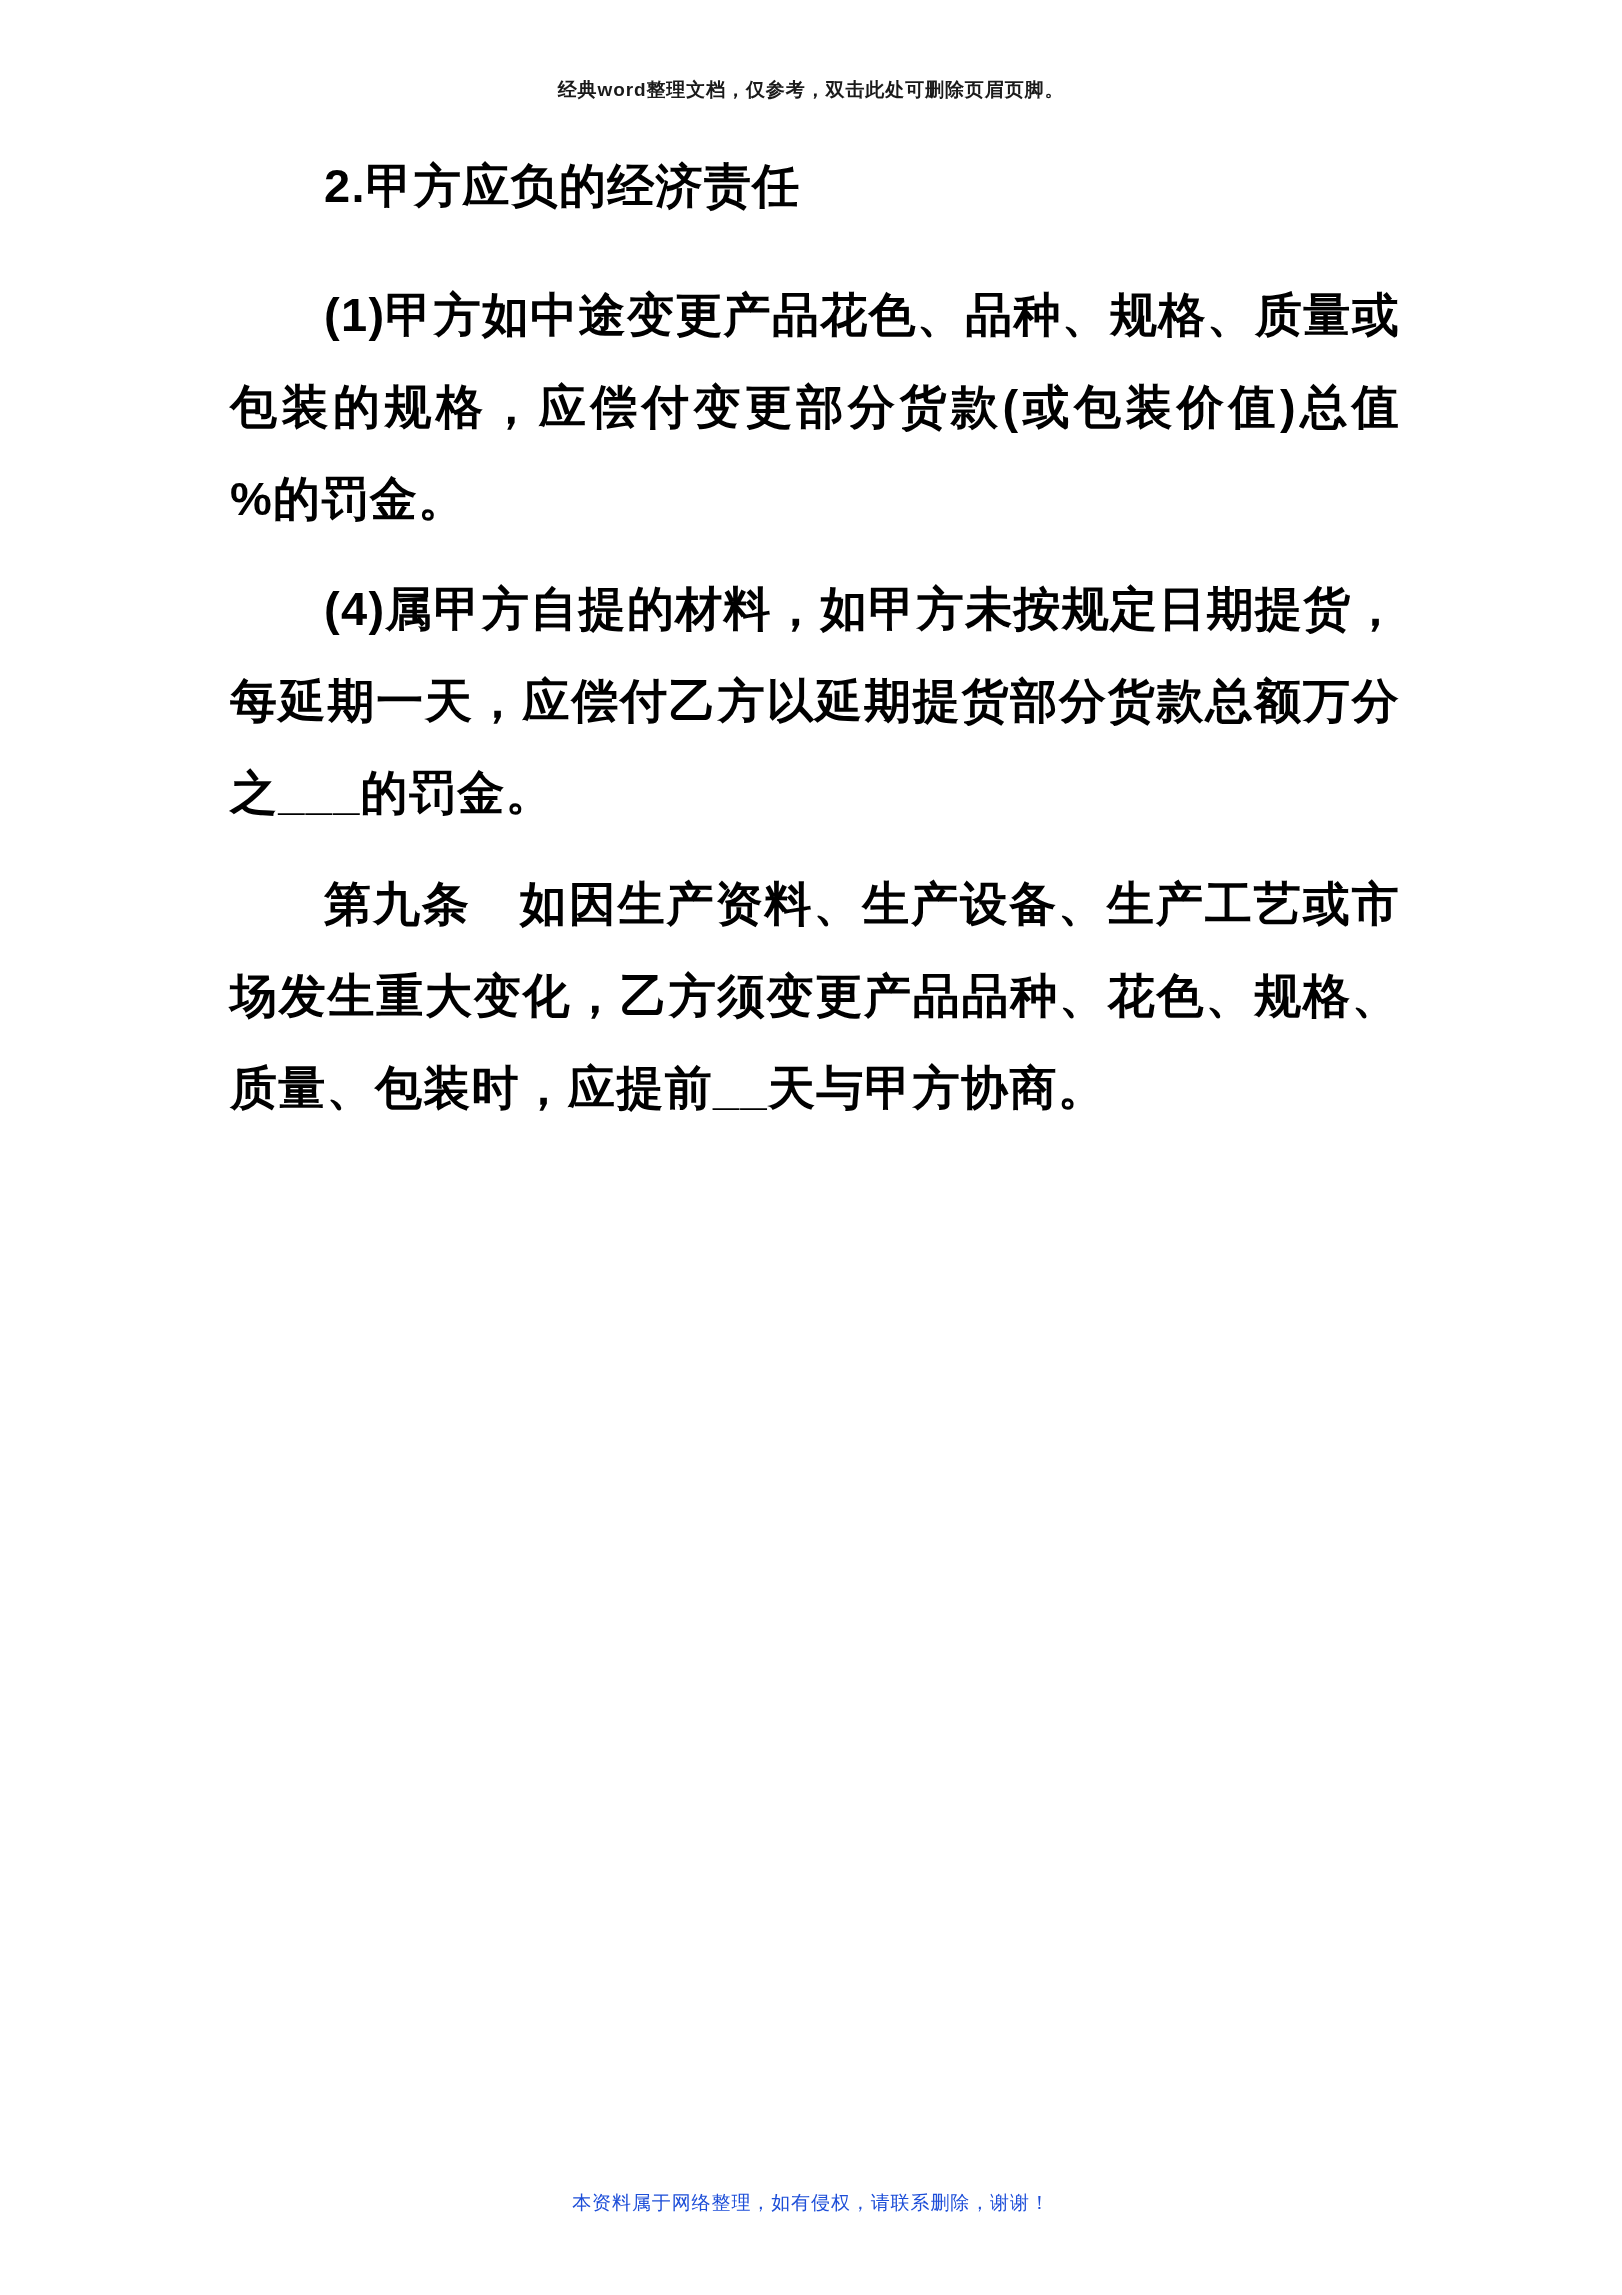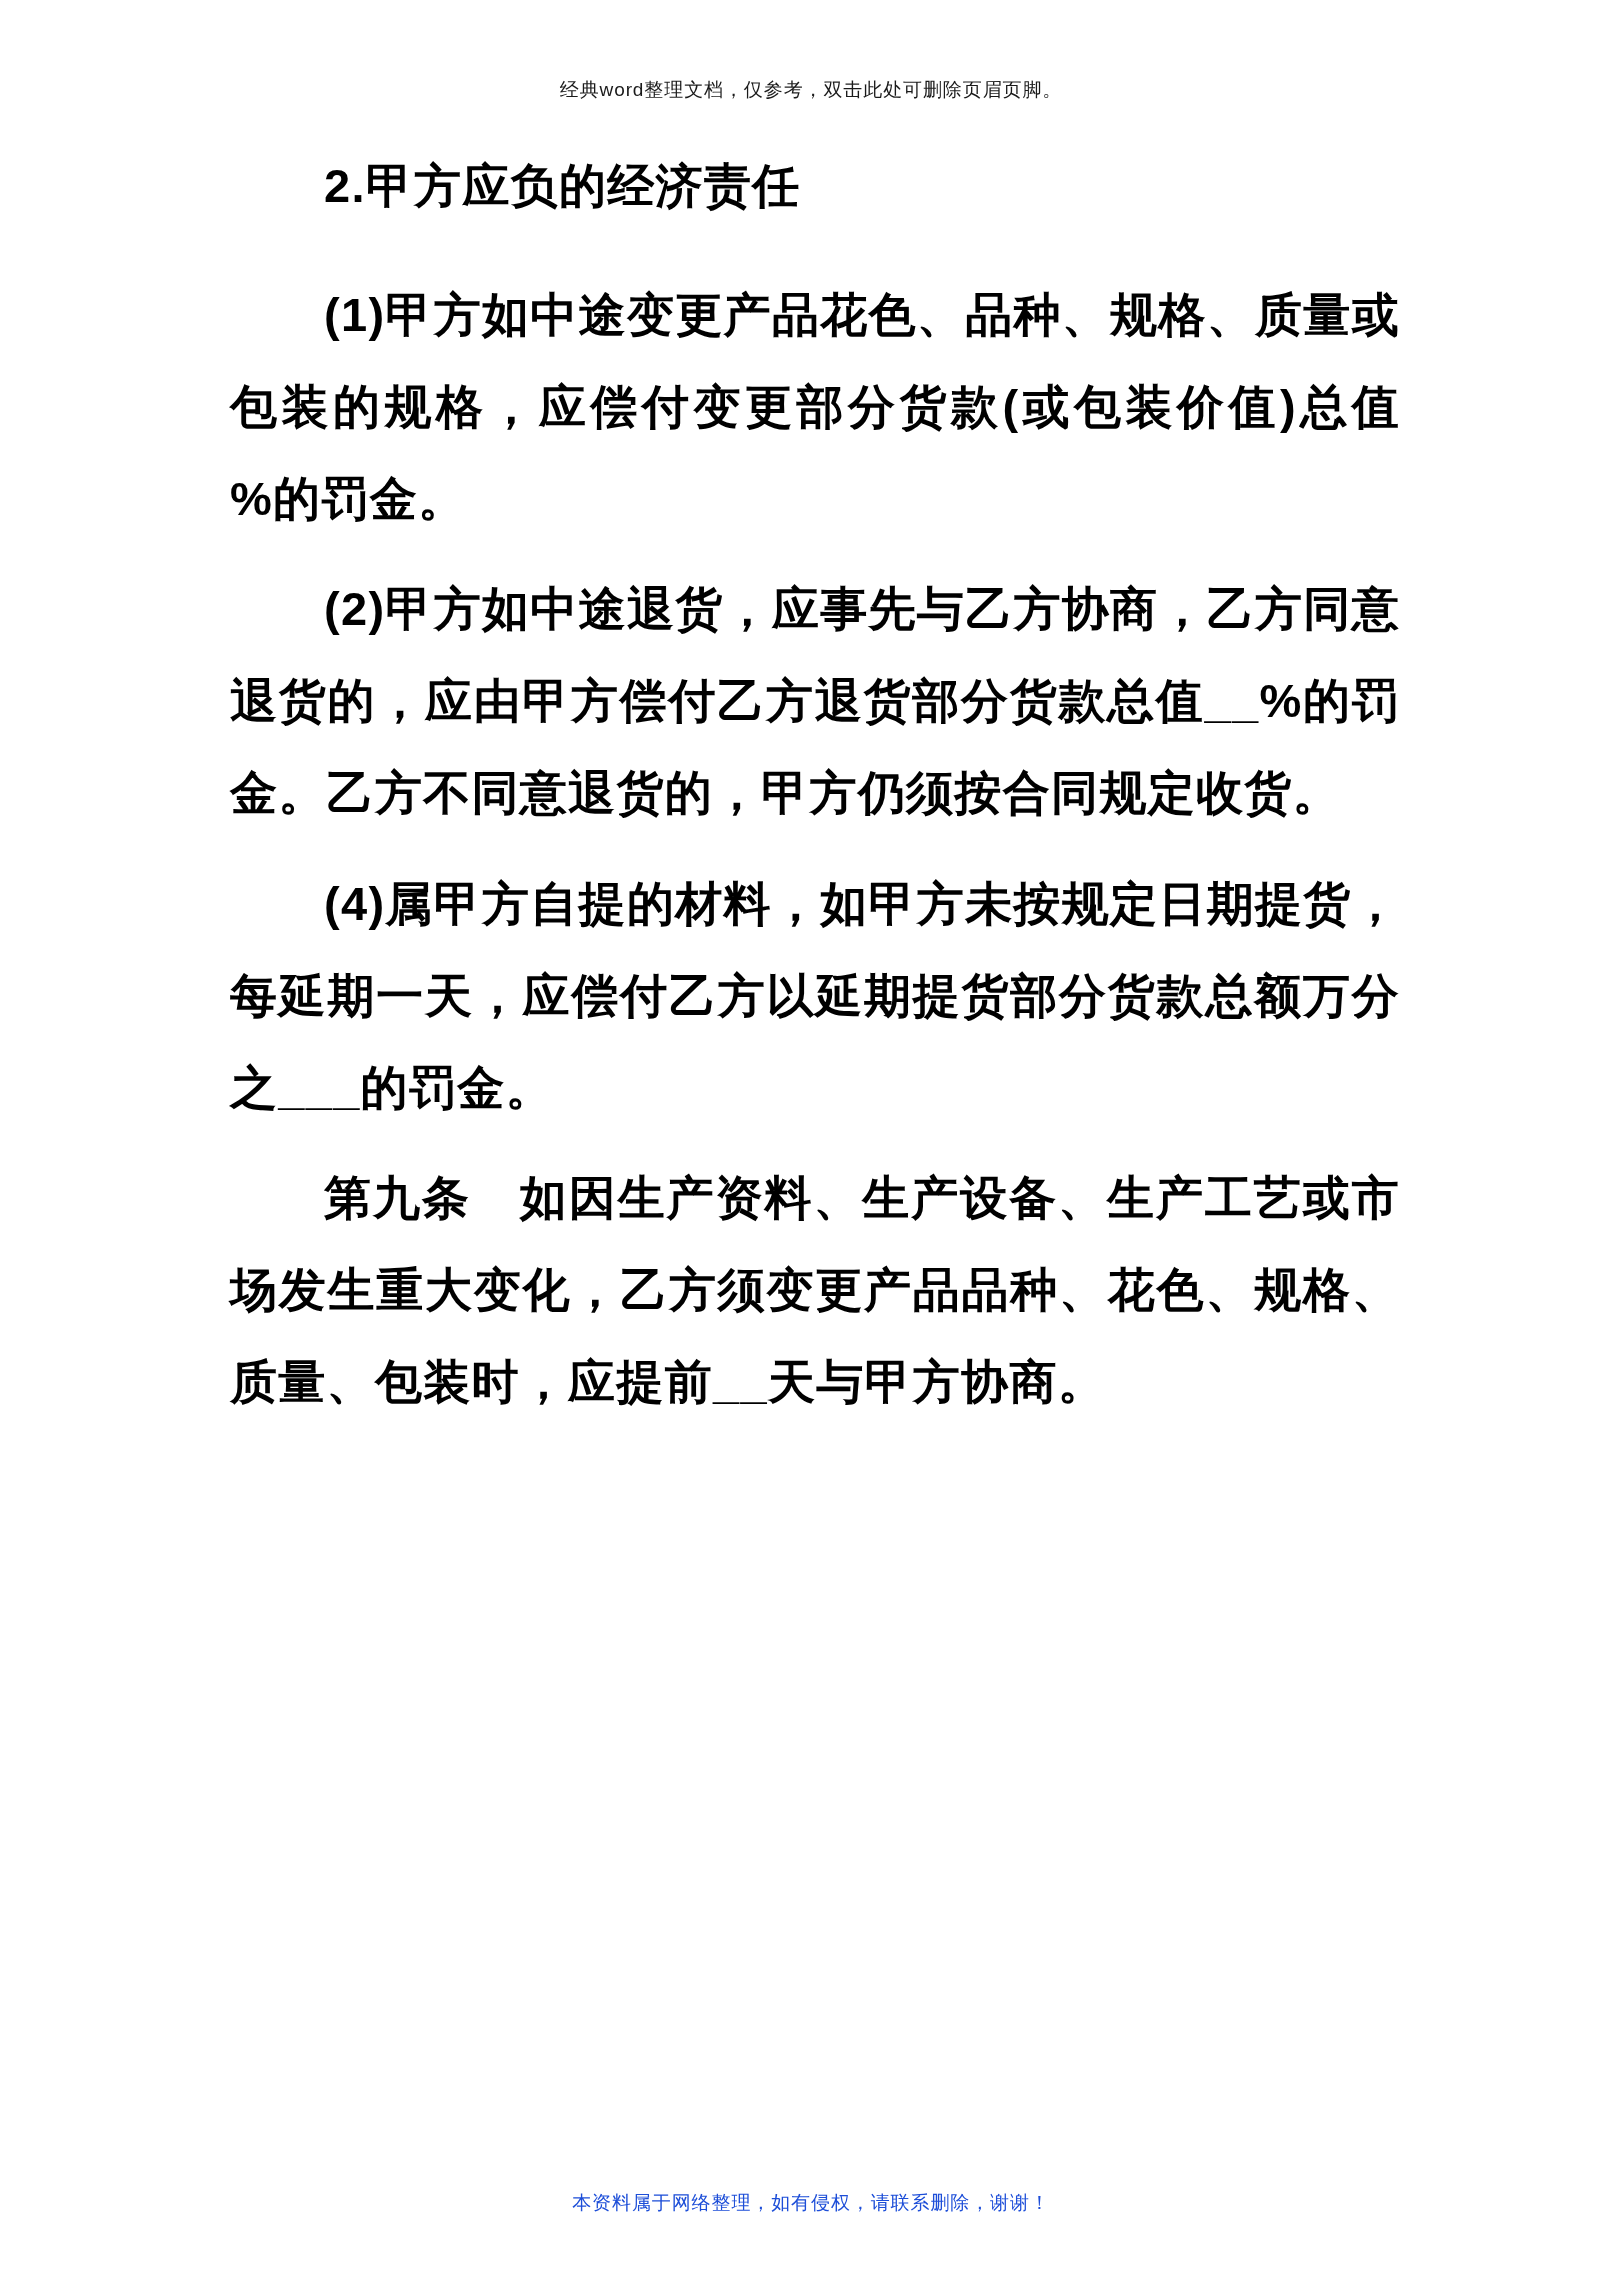--- a/index.html
+++ b/index.html
@@ -20,21 +20,21 @@
     inset: 0;
     background: #ffffff;
   }
   .header-note {
     position: absolute;
     top: 77px;
     left: 0;
     width: 100%;
     text-align: center;
     font-size: 19px;
-    font-weight: 400;
+    font-weight: 700;
     color: #1a1a1a;
     letter-spacing: 0.9px;
   }
   .content {
     position: absolute;
     top: 140px;
     left: 230px;
     width: 1170px;
   }
   .para {
@@ -65,21 +65,20 @@
 </head>
 <body>
 
 <div class="page">
 
   <div class="header-note">经典word整理文档，仅参考，双击此处可删除页眉页脚。</div>
 
   <div class="content">
     <p class="para heading">2.甲方应负的经济责任</p>
     <p class="para">(1)甲方如中途变更产品花色、品种、规格、质量或包装的规格，应偿付变更部分货款(或包装价值)总值　%的罚金。</p>
-    <p class="para">(2)甲方如中途退货，应事先与乙方协商，乙方同意退货的，应由甲方偿付乙方退货部分货款总值__%的罚金。乙方不同意退货的，甲方仍须按合同规定收货。</p>
     <p class="para">(4)属甲方自提的材料，如甲方未按规定日期提货，每延期一天，应偿付乙方以延期提货部分货款总额万分之___的罚金。</p>
     <p class="para">第九条　如因生产资料、生产设备、生产工艺或市场发生重大变化，乙方须变更产品品种、花色、规格、质量、包装时，应提前__天与甲方协商。</p>
   </div>
 
   <div class="footer-note">本资料属于网络整理，如有侵权，请联系删除，谢谢！</div>
 
 </div>
 
 
 </body></html>

